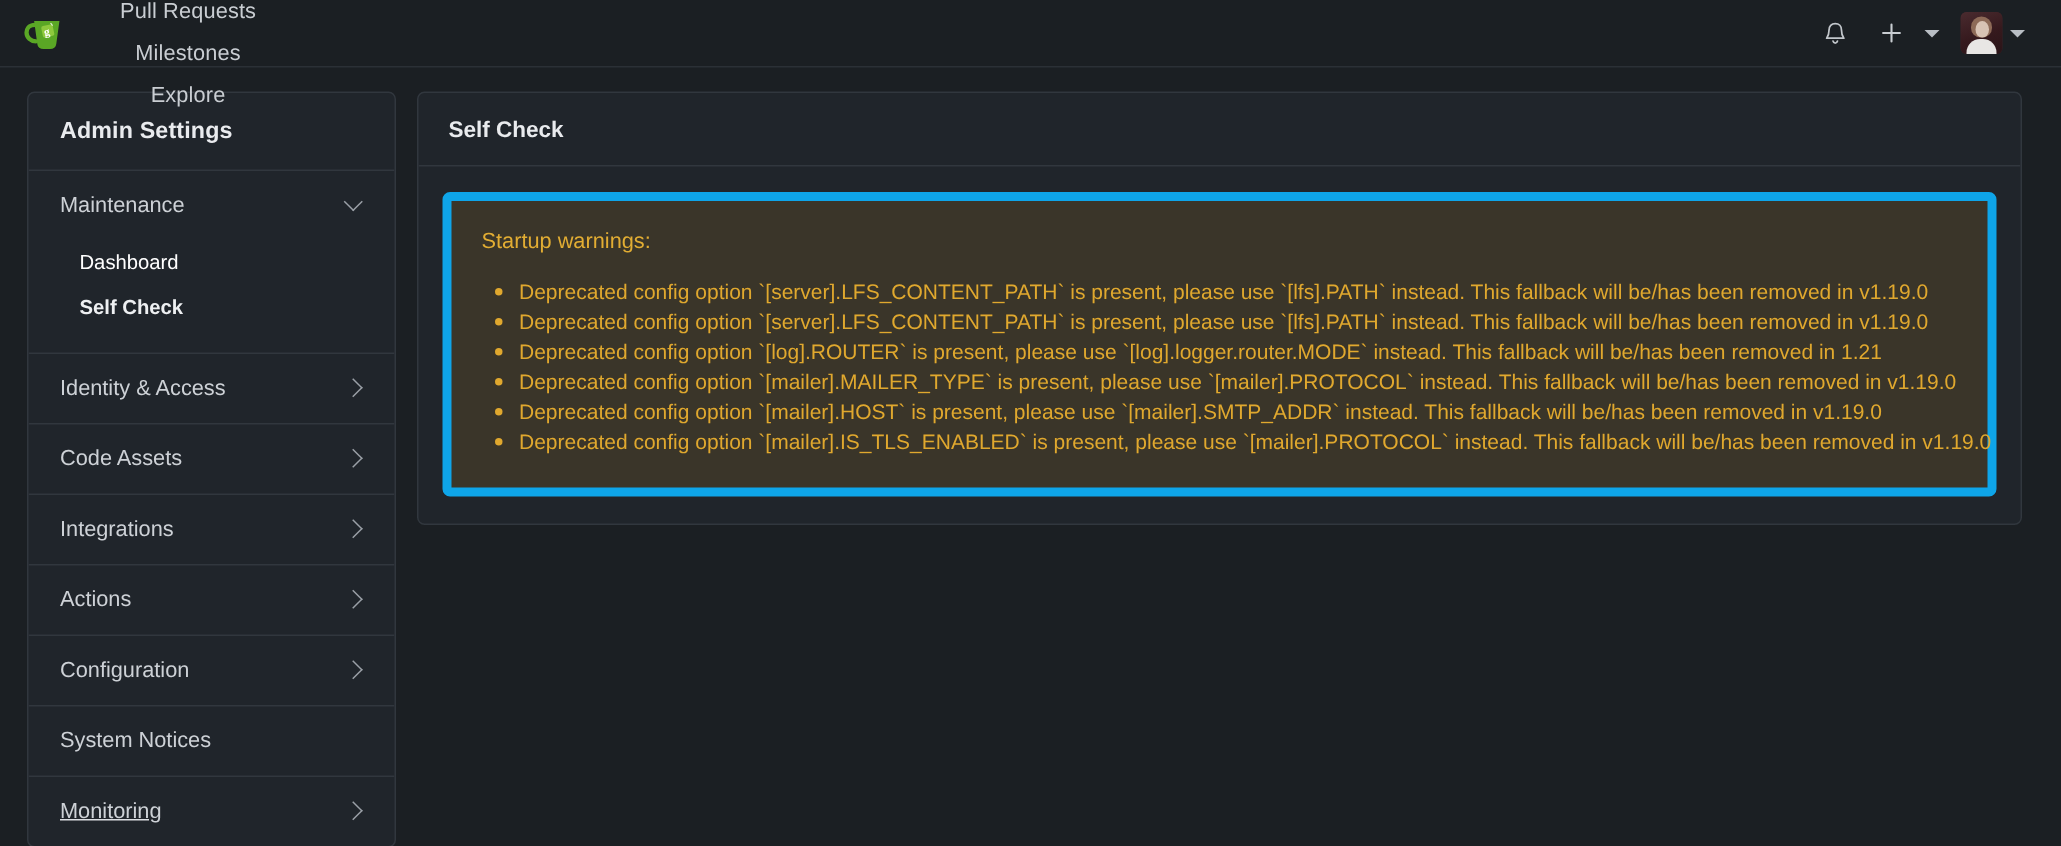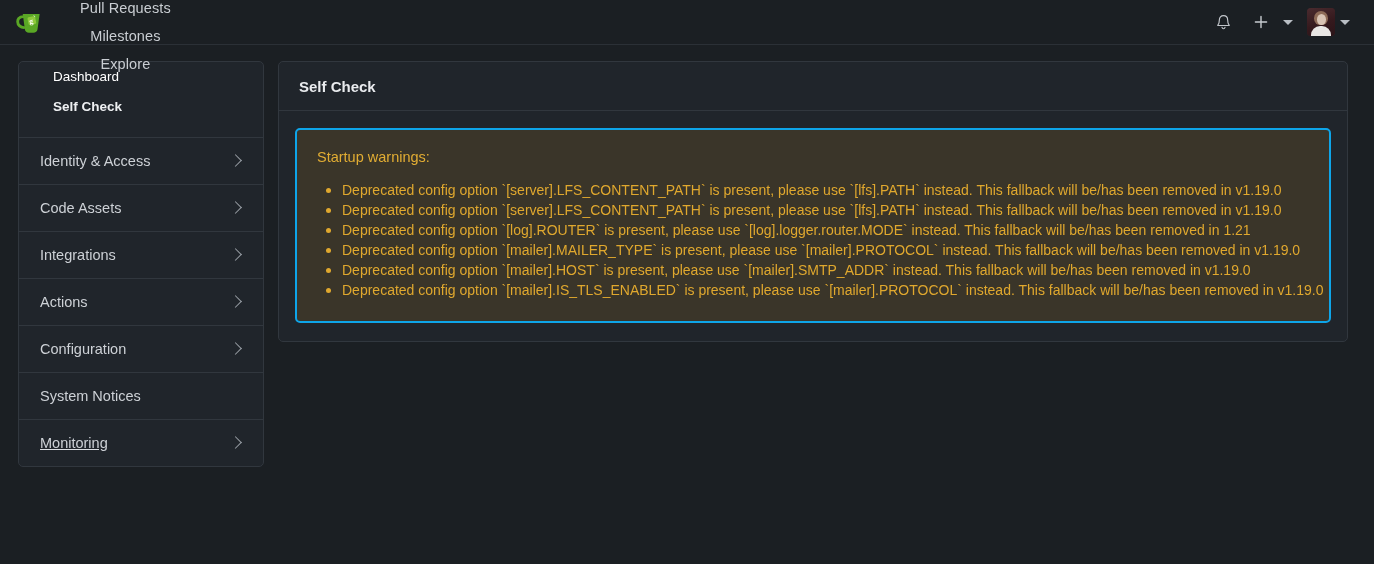--- a/index.html
+++ b/index.html
@@ -192,21 +192,21 @@
     font-weight: bold;
     color: #e9ebee;
     border-bottom: 1px solid #31373e;
   }
 
   .panel-body { padding: 17px 16px 18px 16px; }
 
   
   .warning-box {
     background: #3a3529;
-    border: 2px solid #0ea5e9;
+    border: 6px solid #0ea5e9;
     border-radius: 5px;
     padding: 17px 20px 18px 20px;
     color: #e0a82e;
   }
 
   .warning-title {
     font-size: 14.5px;
     color: #e2ad33;
     margin-bottom: 13px;
     line-height: 1.4;
@@ -291,22 +291,27 @@
         <span class="a-body"></span>
       </div>
       <span class="caret"></span>
     </div>
   </div>
 </div>
 
 <div class="page">
 
   <div class="sidebar">
-
-    <div class="sb-group">
+    <div class="sidebar-header">Admin Settings</div>
+
+    <div class="sb-group">
+      <div class="sb-item">
+        <span>Maintenance</span>
+        <span class="chev down"></span>
+      </div>
       <div class="sb-sub">
         <span class="sb-sub-item">Dashboard</span>
         <span class="sb-sub-item active">Self Check</span>
       </div>
     </div>
 
     <div class="sb-group">
       <div class="sb-item">
         <span>Identity &amp; Access</span>
         <span class="chev right"></span>

